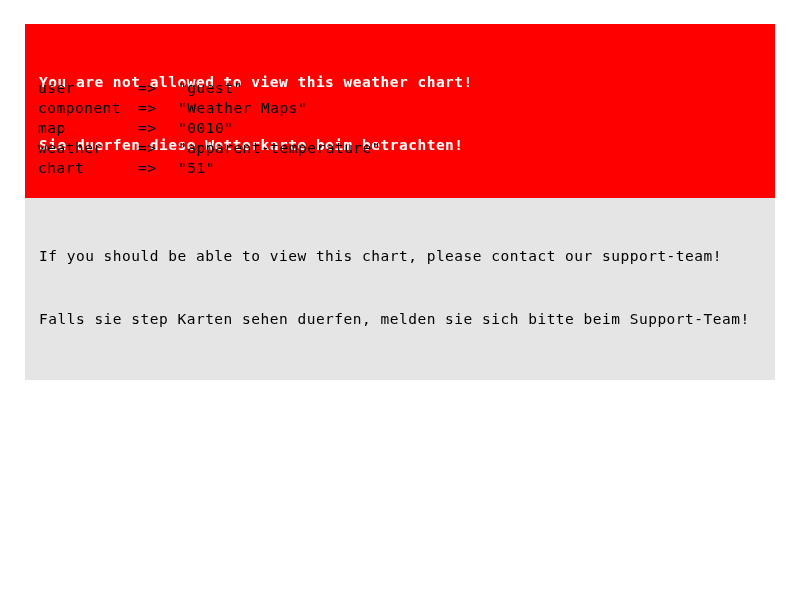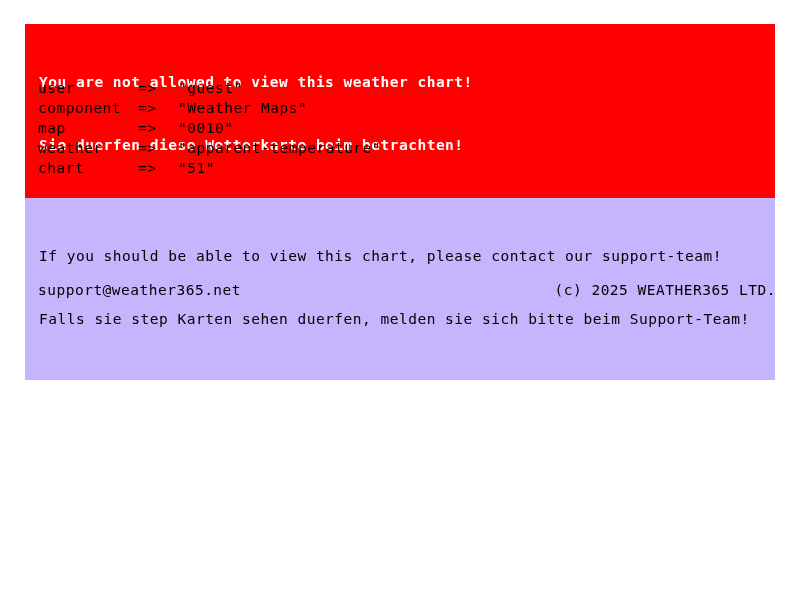--- a/index.html
+++ b/index.html
@@ -30,21 +30,21 @@
     white-space: pre;
   }
   .banner-error {
     top: 24px;
     background: #ff0000;
     color: #ffffff;
     font-weight: bold;
   }
   .banner-info {
     top: 198px;
-    background: #c4b5fd;
+    background: #e5e5e5;
     color: #000000;
   }
   .banner .line {
     display: block;
   }
   .fields {
     position: absolute;
     left: 38px;
     top: 78px;
     font-size: 14.5px;
@@ -124,20 +124,14 @@
         </tr>
       </tbody>
     </table>
   </div>
 
   <div class="banner banner-info">
     <span class="line">If you should be able to view this chart, please contact our support-team!</span>
     <span class="line">Falls sie step Karten sehen duerfen, melden sie sich bitte beim Support-Team!</span>
   </div>
 
-  <div class="footer">
-    <div class="footer-row">
-      <a href="#">support@weather365.net</a>
-      <span>(c) 2025 WEATHER365 LTD.</span>
-    </div>
-  </div>
 
 </div>
 
 </body></html>

